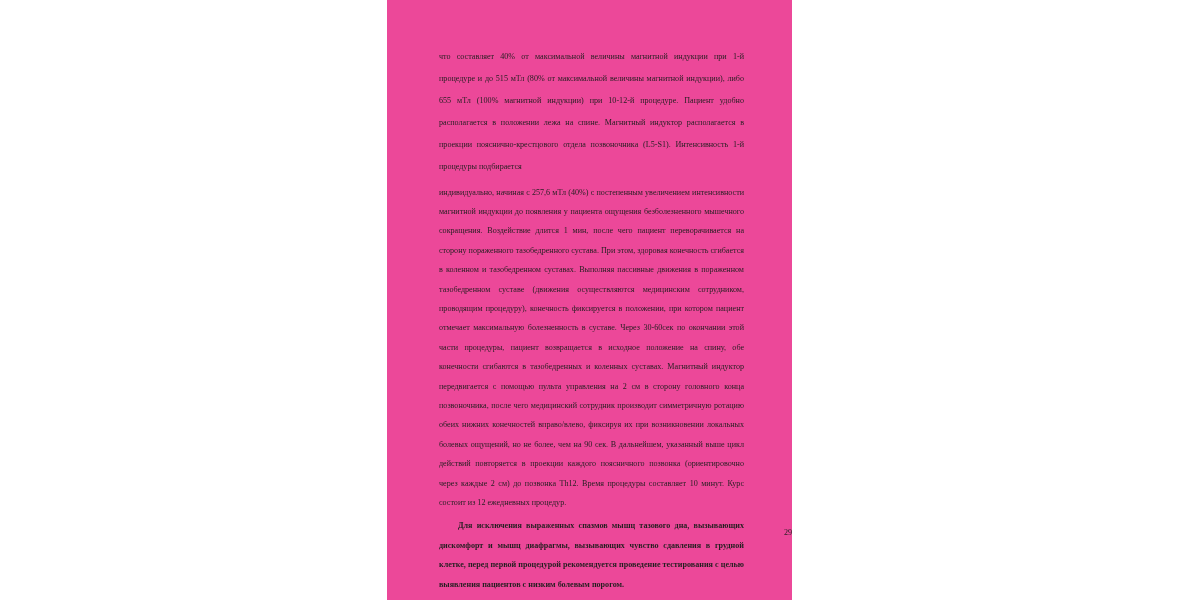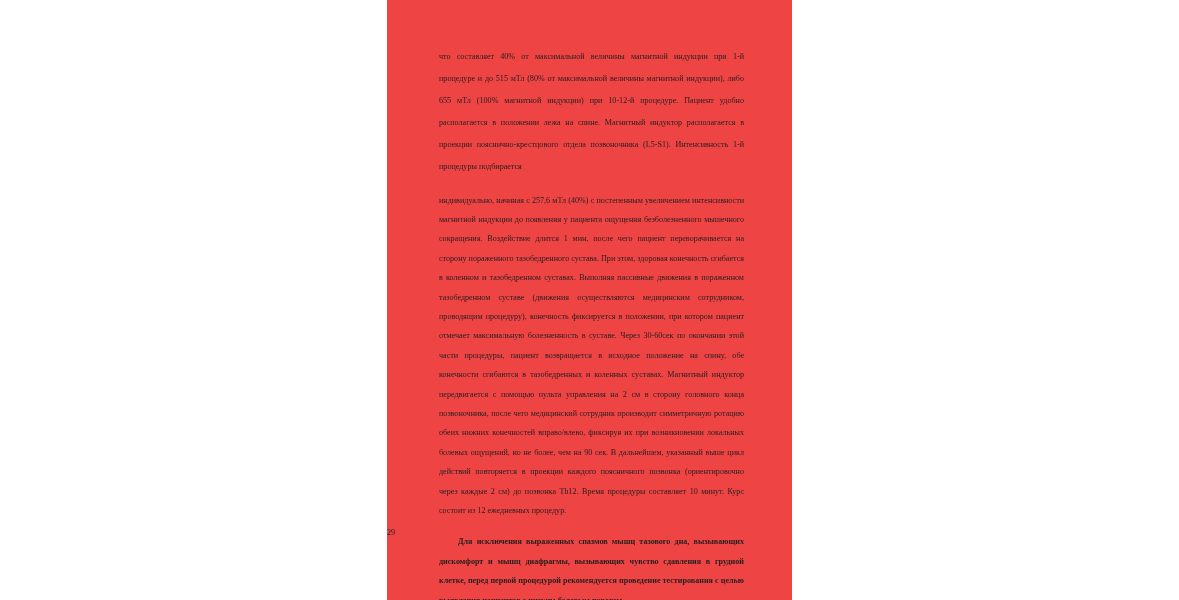--- a/index.html
+++ b/index.html
@@ -13,21 +13,21 @@
     height: 600px;
     background: #ffffff;
     overflow: hidden;
   }
   #sheet {
     position: absolute;
     left: 387px;
     top: 0;
     width: 405px;
     height: 600px;
-    background: #ef4444;
+    background: #ec4899;
   }
   #text-column {
     position: absolute;
     left: 52px;
     top: 46px;
     width: 305px;
   }
   .para {
     font-family: "Liberation Serif", serif;
     font-size: 8.1px;
@@ -38,31 +38,31 @@
     margin: 0;
   }
   .para.tight {
     line-height: 19.4px;
   }
   .para.indent {
     text-indent: 19px;
     font-weight: bold;
   }
   .para + .para {
-    margin-top: 12px;
+    margin-top: 4px;
   }
   .blk-1 { }
   .blk-2 { margin-top: 1px; }
   .blk-3 { margin-top: 1px; }
   .page-number {
     position: absolute;
     left: 0;
     top: 528px;
     width: 405px;
-    text-align: left;
+    text-align: right;
     font-family: "Liberation Serif", serif;
     font-size: 8.1px;
     color: #231f20;
   }
   
   #left-margin, #right-margin {
     position: absolute;
     top: 0;
     height: 600px;
     width: 387px;

